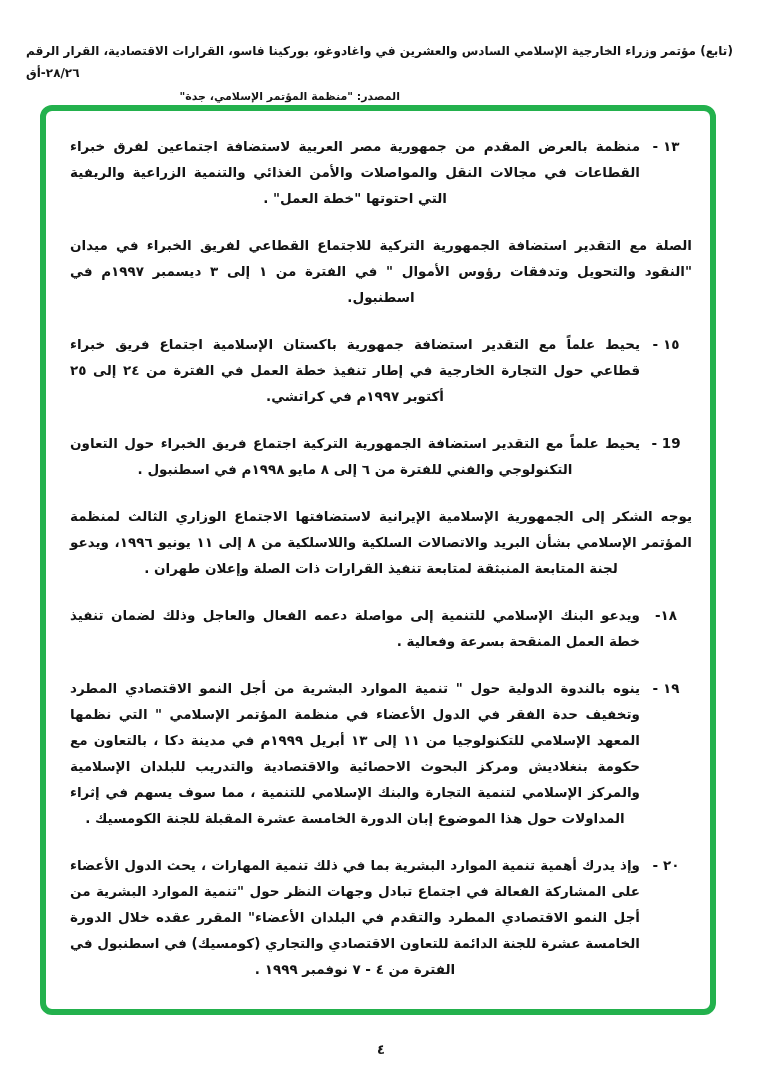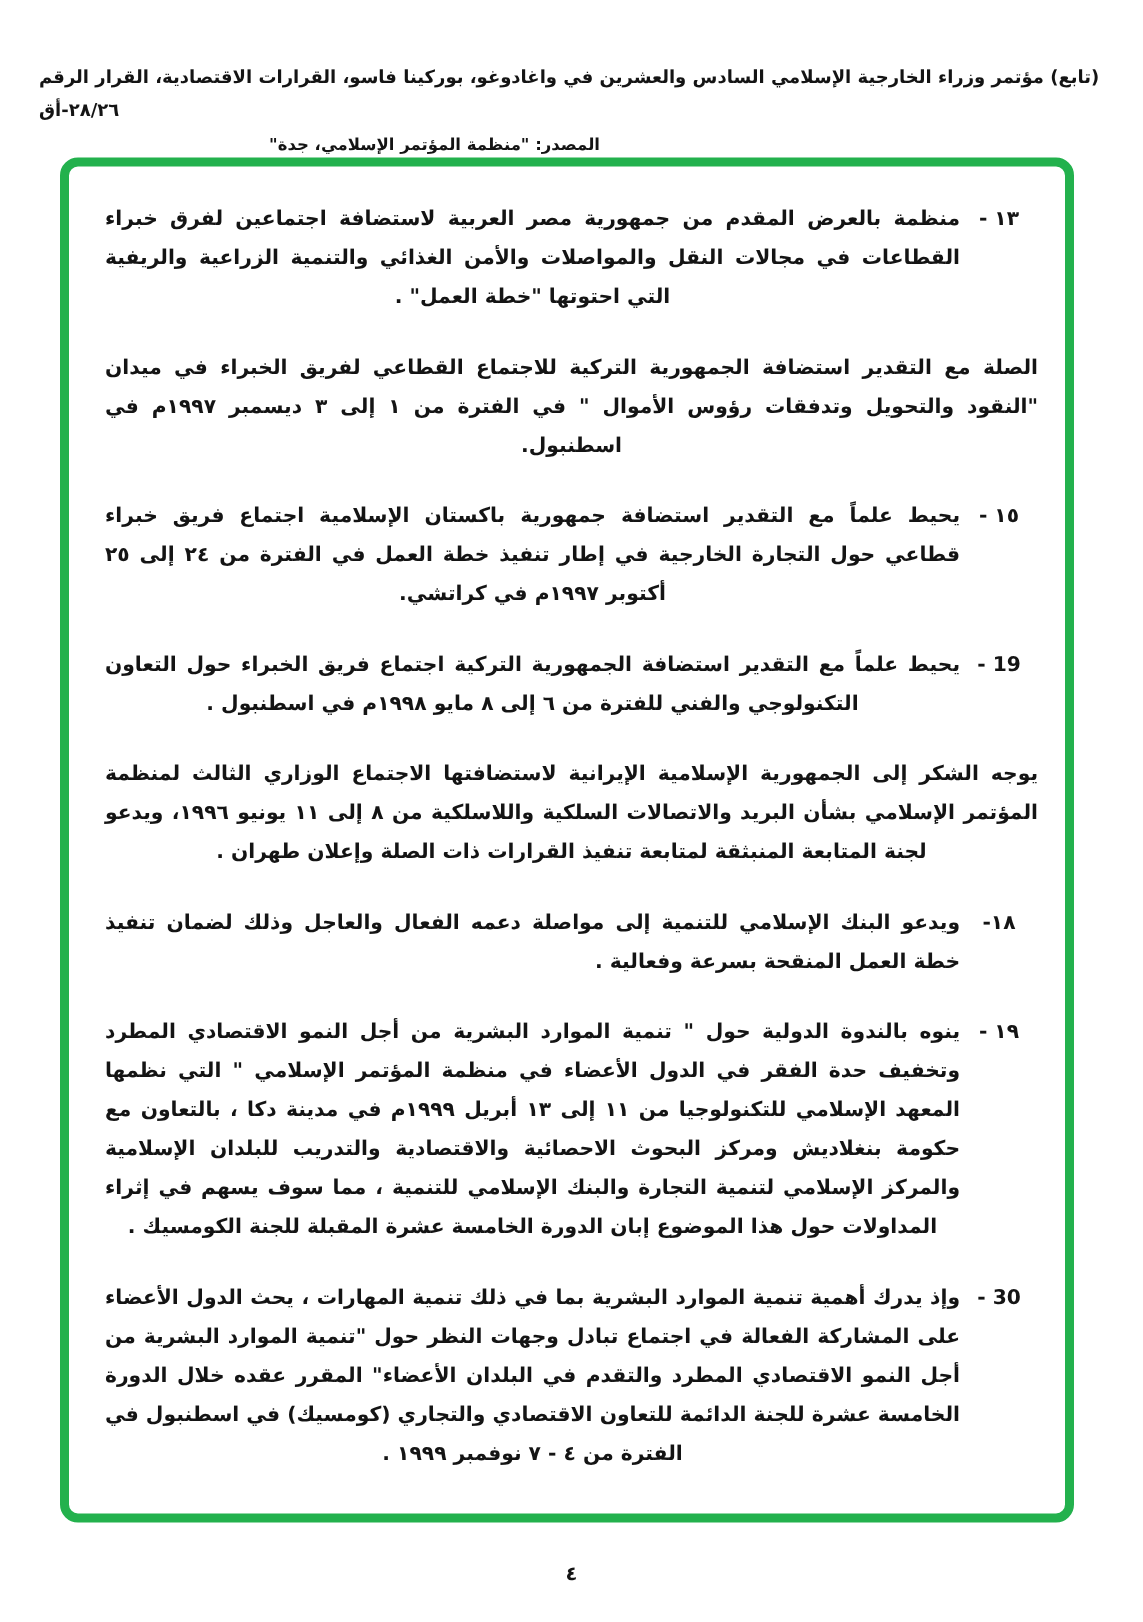--- a/index.html
+++ b/index.html
@@ -79,19 +79,19 @@
     <div class="item-number">١٨-</div>
     <div class="item-body last-right"><b class="lead">ويدعو</b> <span>البنك الإسلامي للتنمية إلى مواصلة دعمه الفعال والعاجل وذلك لضمان تنفيذ خطة العمل المنقحة بسرعة وفعالية .</span></div>
   </div>
 
   <div class="item">
     <div class="item-number">١٩ -</div>
     <div class="item-body last-center"><b class="lead">ينوه</b> <span>بالندوة الدولية حول " تنمية الموارد البشرية من أجل النمو الاقتصادي المطرد وتخفيف حدة الفقر في الدول الأعضاء في منظمة المؤتمر الإسلامي " التي نظمها المعهد الإسلامي للتكنولوجيا من ١١ إلى ١٣ أبريل ١٩٩٩م في مدينة دكا ، بالتعاون مع حكومة بنغلاديش ومركز البحوث الاحصائية والاقتصادية والتدريب للبلدان الإسلامية والمركز الإسلامي لتنمية التجارة والبنك الإسلامي للتنمية ، مما سوف يسهم في إثراء المداولات حول هذا الموضوع إبان الدورة الخامسة عشرة المقبلة للجنة الكومسيك .</span></div>
   </div>
 
   <div class="item">
-    <div class="item-number">30 -</div>
+    <div class="item-number">٢٠ -</div>
     <div class="item-body last-center"><b class="lead">وإذ يدرك</b> <span>أهمية تنمية الموارد البشرية بما في ذلك تنمية المهارات ، يحث الدول الأعضاء على المشاركة الفعالة في اجتماع تبادل وجهات النظر حول "تنمية الموارد البشرية من أجل النمو الاقتصادي المطرد والتقدم في البلدان الأعضاء" المقرر عقده خلال الدورة الخامسة عشرة للجنة الدائمة للتعاون الاقتصادي والتجاري (كومسيك) في اسطنبول في الفترة من ٤ - ٧ نوفمبر ١٩٩٩ .</span></div>
   </div>
 
 </div>
 
 <div class="page-number">٤</div>
 
 </body></html>

